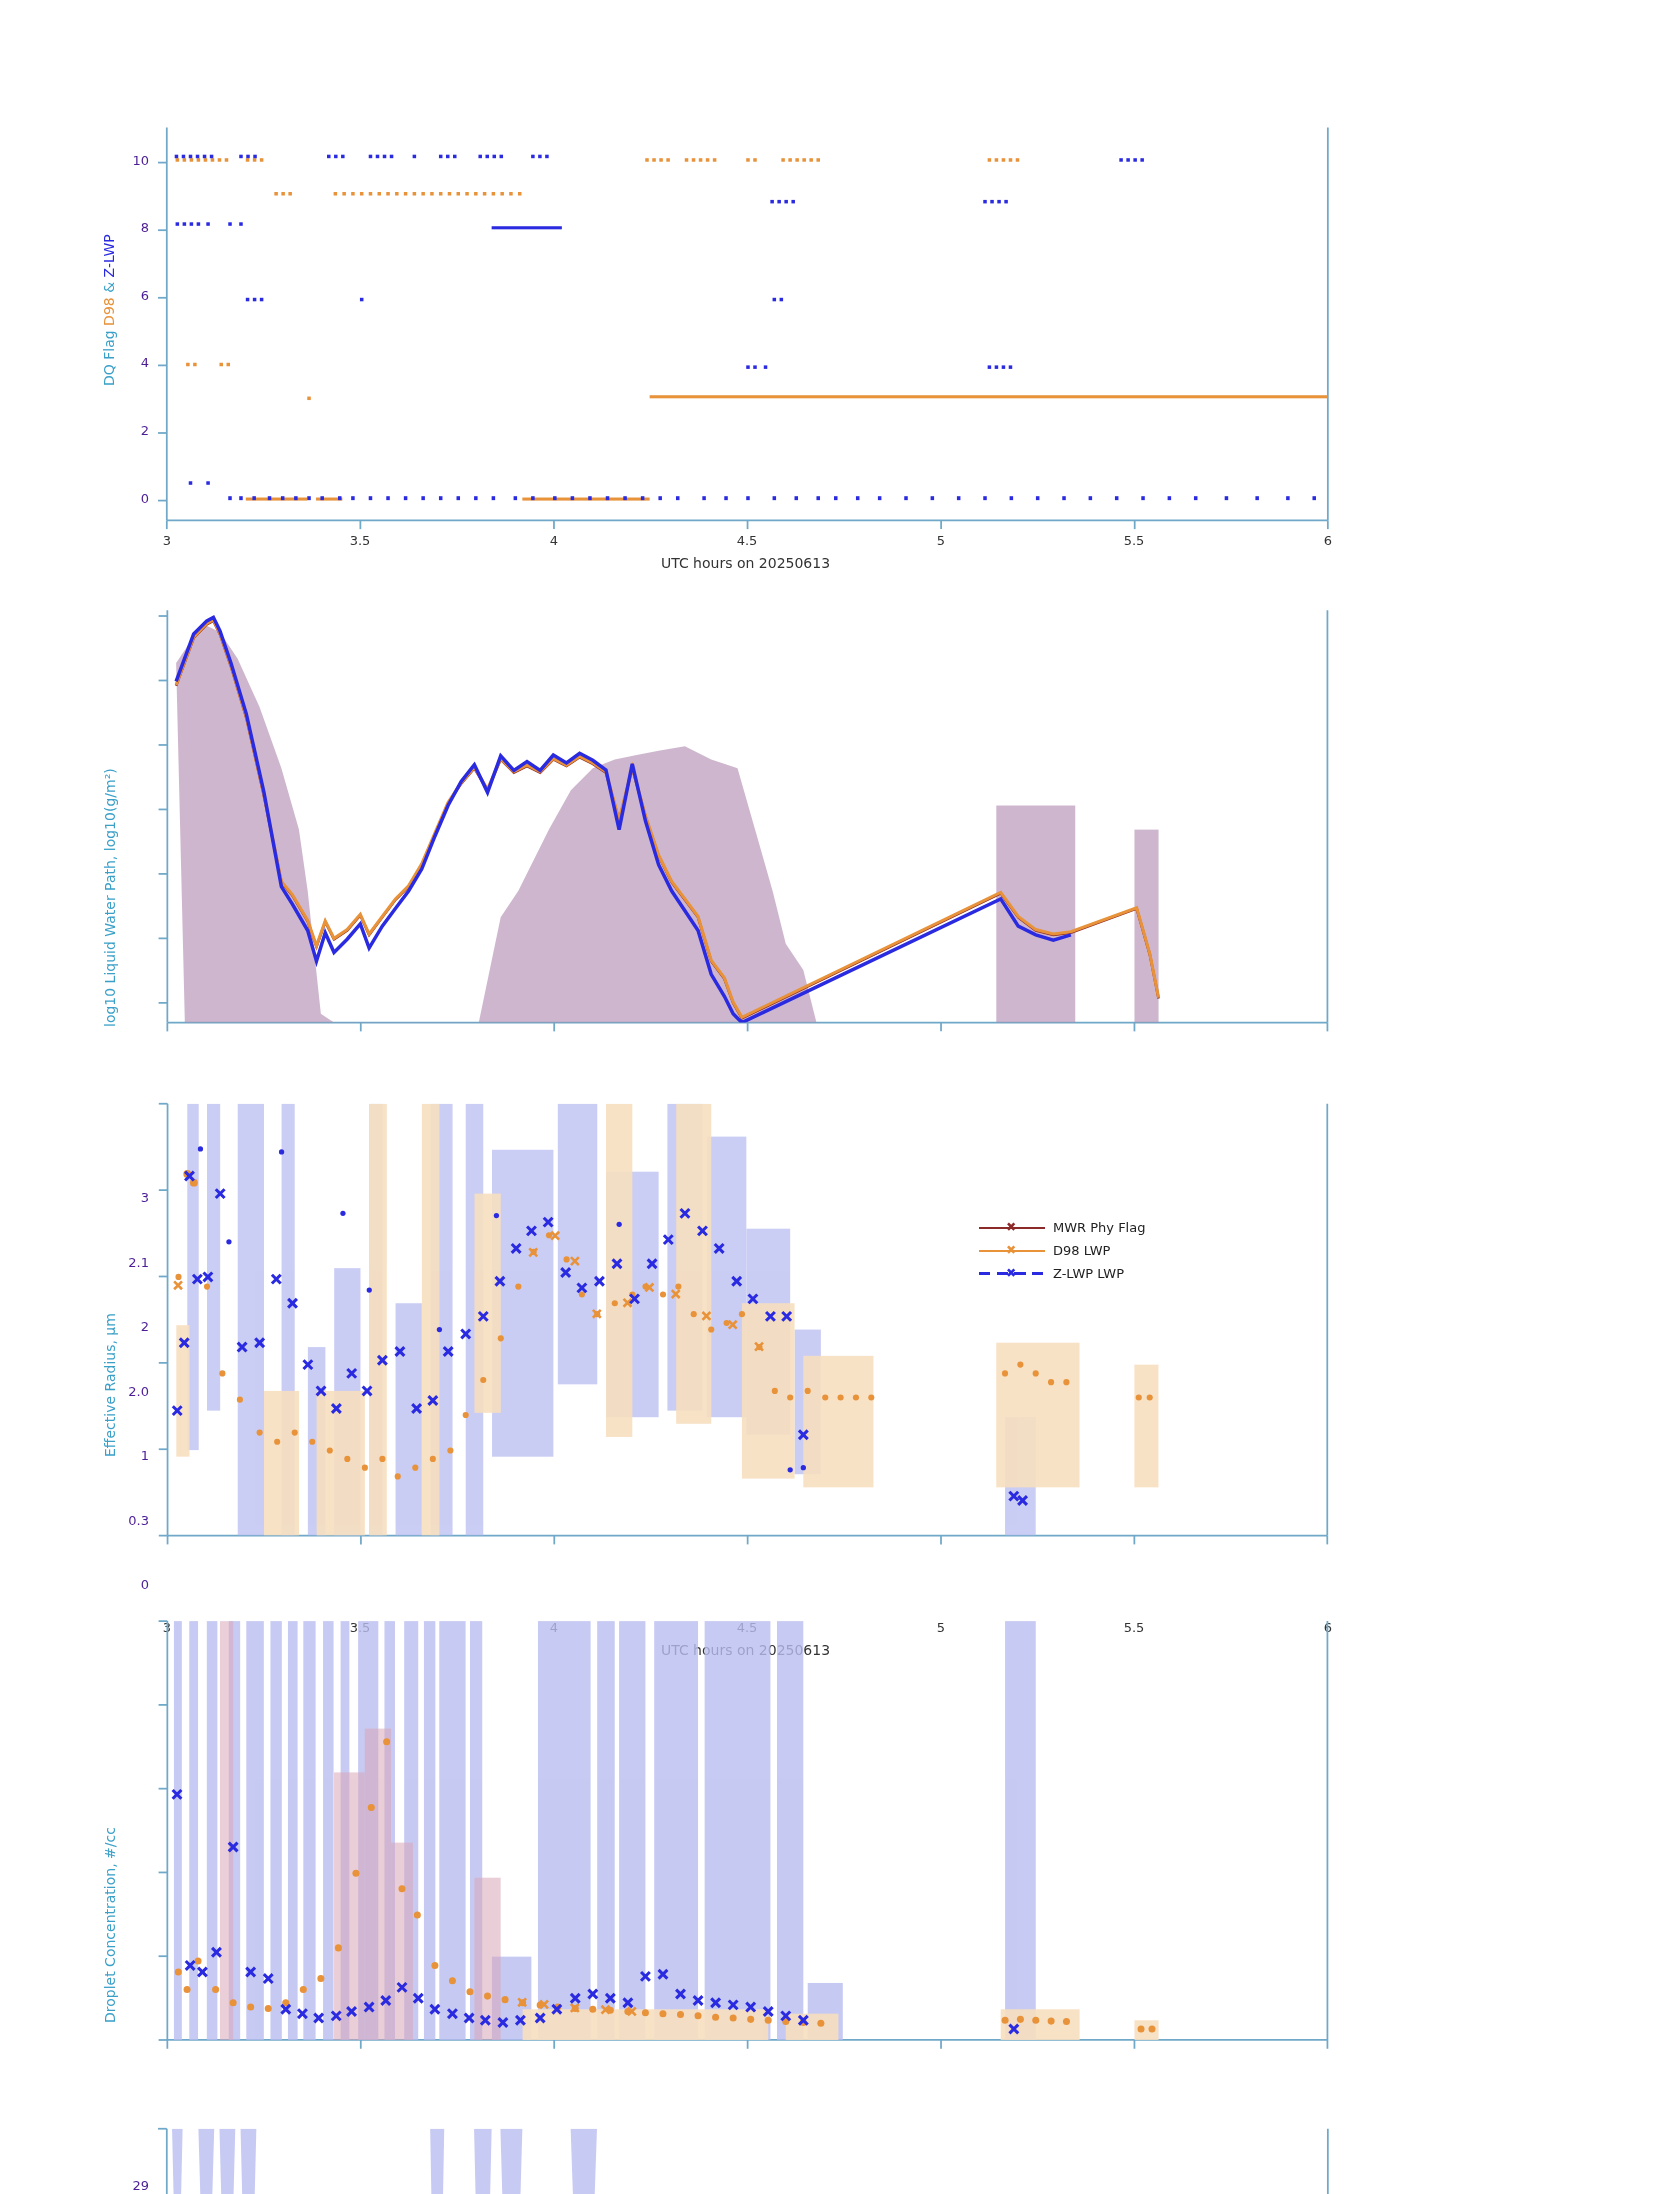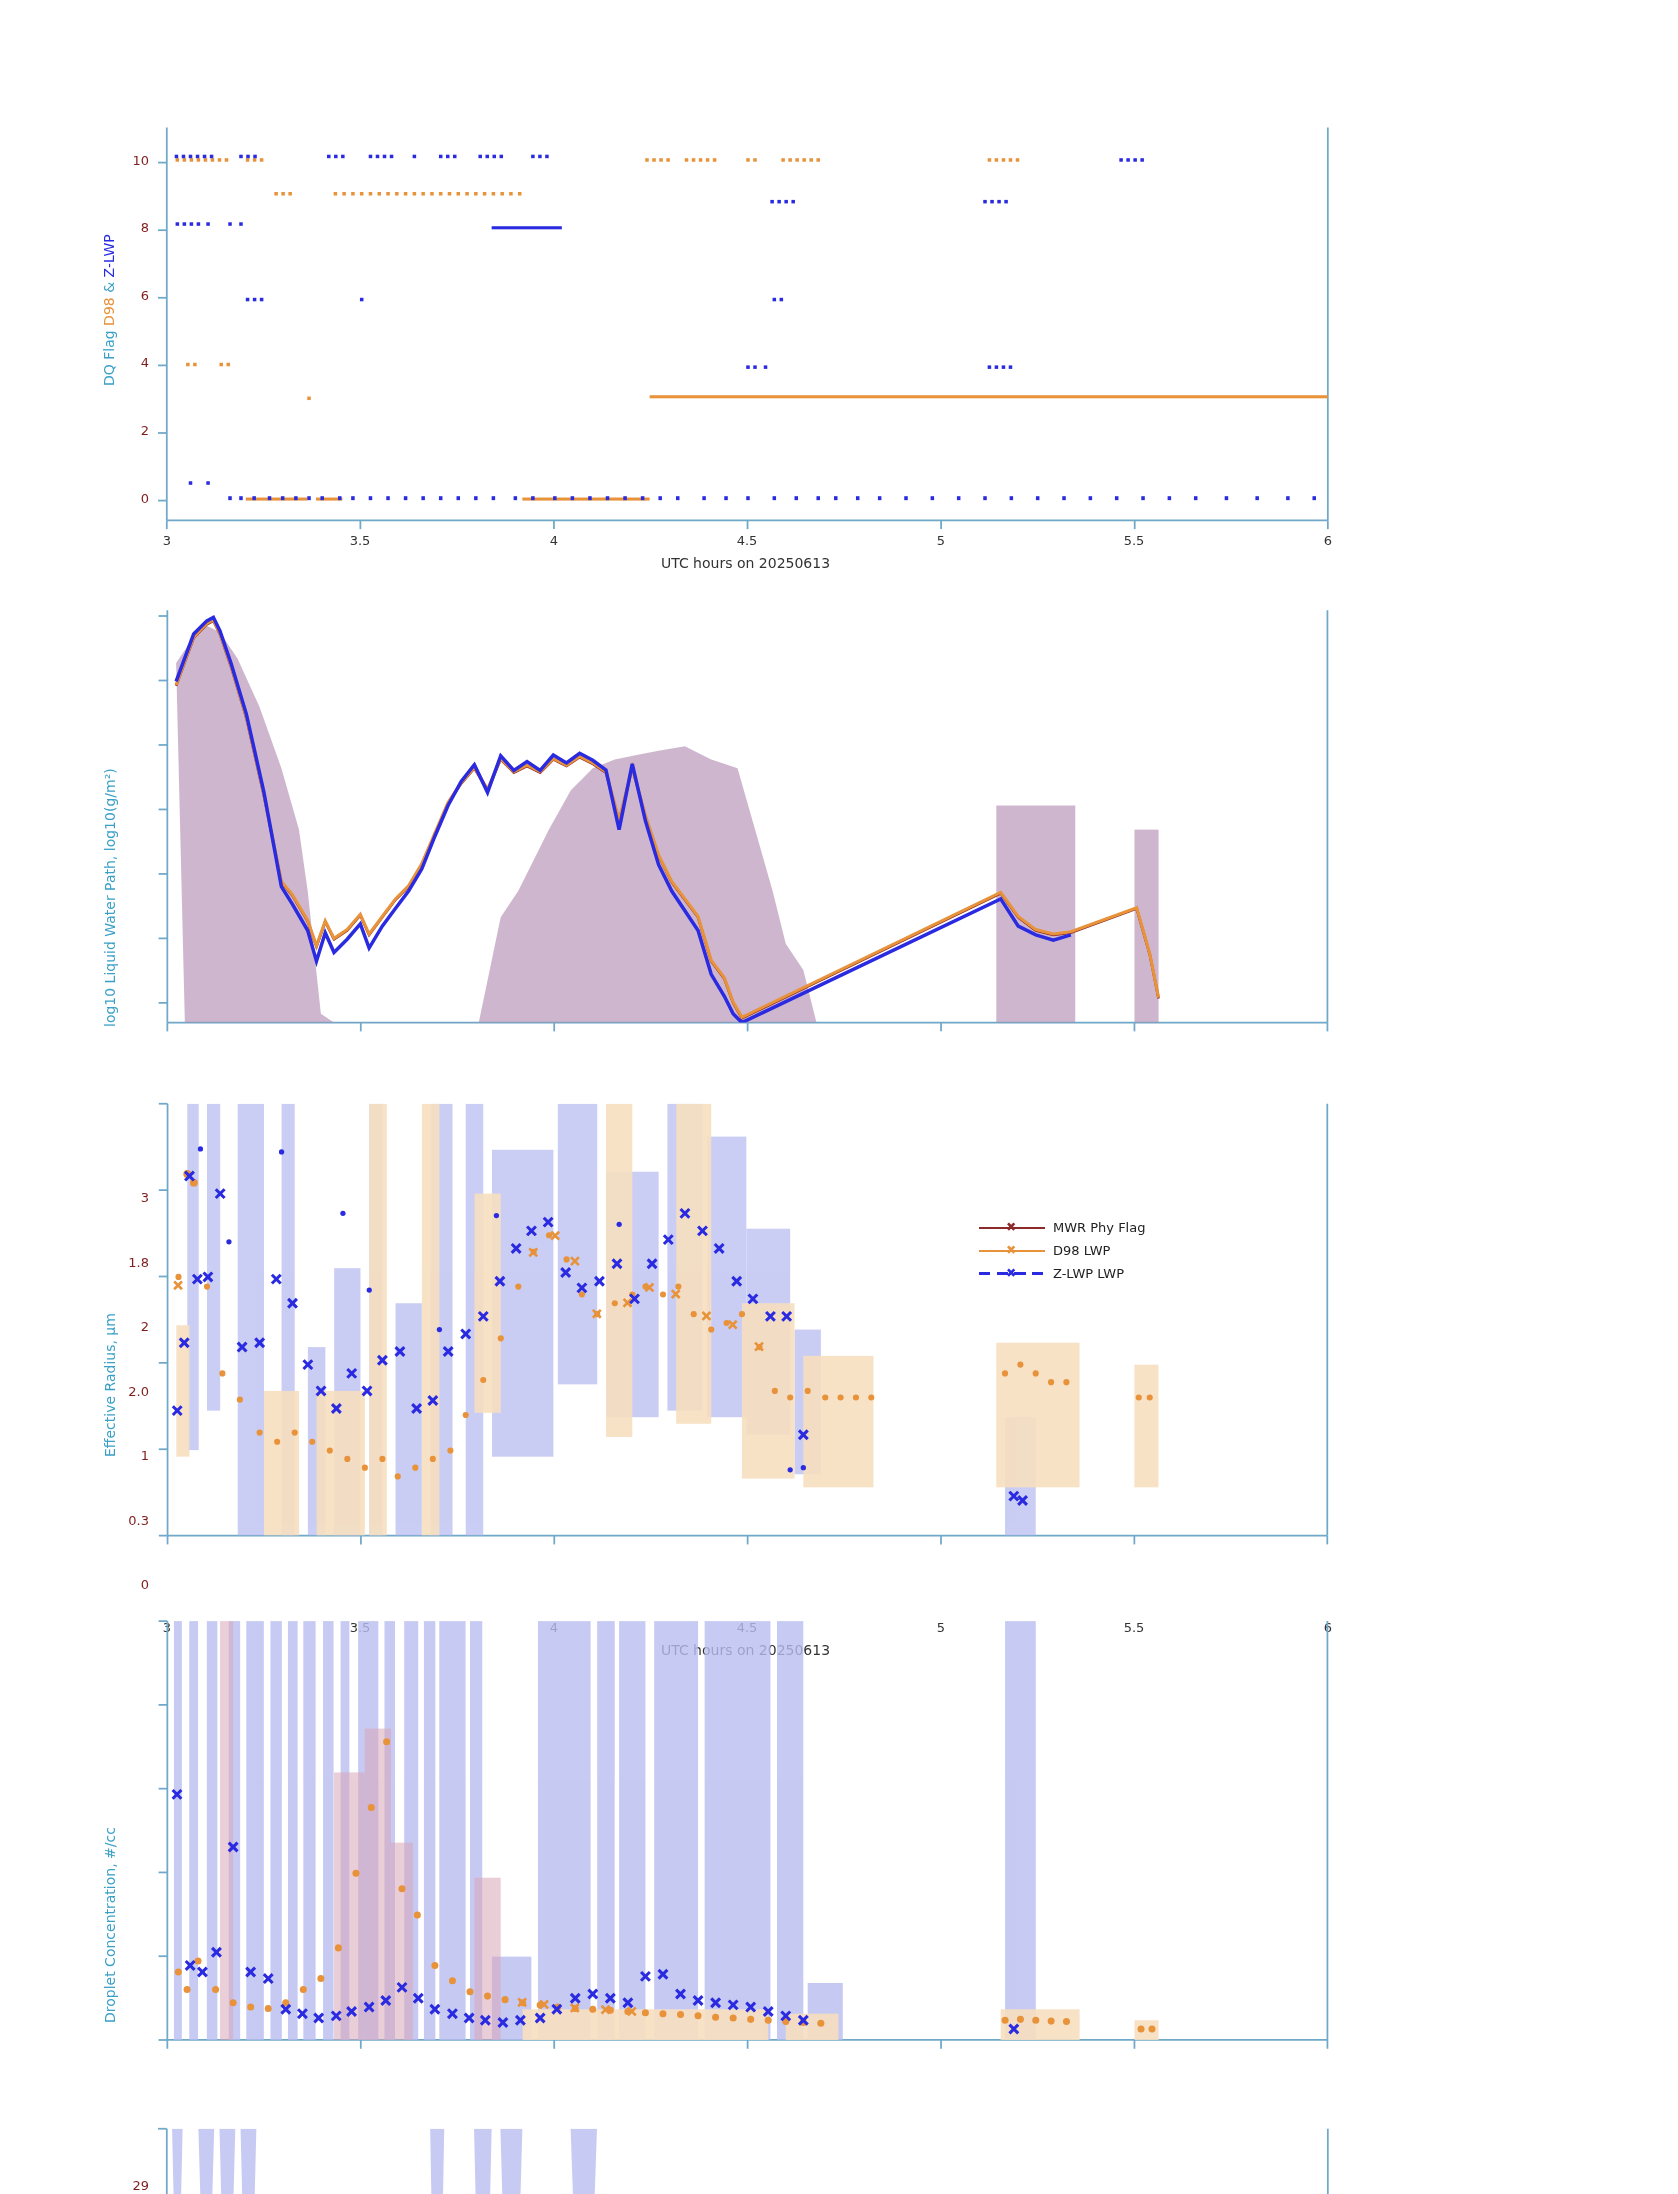--- a/index.html
+++ b/index.html
@@ -1,20 +1,20 @@
 <!DOCTYPE html>
 <html style="font-size:7px"><head>
 <meta charset="utf-8">
 <style>
   html,body{margin:0;padding:0;background:#ffffff;}
   body{width:1679px;height:2633px;font-family:"DejaVu Sans",sans-serif;}
   .page{position:relative;width:1679px;height:2633px;background:#fff;}
   .panel{position:absolute;}
   .ticklabel{position:absolute;color:#333;font-size:13px;text-align:center;white-space:nowrap;}
-  .ticklabel-y{position:absolute;color:#7f1d1d;font-size:13px;text-align:right;white-space:nowrap;}
+  .ticklabel-y{position:absolute;color:#4c1d95;font-size:13px;text-align:right;white-space:nowrap;}
   .ylabel{position:absolute;color:#3aa0c8;font-size:14px;transform-origin:0 0;transform:rotate(-90deg);white-space:nowrap;}
   .legend{position:absolute;font-size:13px;color:#222;}
   .legend .row{display:flex;align-items:center;height:23px;}
   .legend .swatch{width:66px;height:0;position:relative;margin-right:8px;}
   .legend .ln{position:absolute;top:-0.9px;left:0;width:66px;height:2.2px;}
   .legend .mk{position:absolute;left:27px;top:-5.7px;font-size:12.3px;line-height:11.4px;}
   svg{display:block;}
 </style>
 </head>
 <body>
@@ -319,21 +319,21 @@
 
         <polyline fill="none" stroke="#2a2ae0" stroke-width="8" points="400,222 440,114 470,84 485,76 500,107 525,180 560,296 600,474 640,690 665,730 700,790 720,860 740,795 760,840 790,810 820,775 840,830 870,780 900,740 930,700 960,650 990,575 1020,505 1050,450 1080,412 1110,475 1140,392 1170,425 1200,405 1230,425 1260,390 1290,408 1320,386 1350,402 1380,424 1410,560 1440,410 1470,540 1500,640 1530,700 1560,745 1590,790 1620,890 1650,940 1670,980 1690,1000 2280,718 2320,780 2360,800 2400,812 2440,800"></polyline>
       </g>
     </svg>
 
     <div class="ticklabel-y" style="left:88px;top:993px;width:61px;">0</div>
     <div class="ticklabel-y" style="left:88px;top:929px;width:61px;">0.3</div>
     <div class="ticklabel-y" style="left:88px;top:864px;width:61px;">1</div>
     <div class="ticklabel-y" style="left:88px;top:800px;width:61px;">2.0</div>
     <div class="ticklabel-y" style="left:88px;top:735px;width:61px;">2</div>
-    <div class="ticklabel-y" style="left:88px;top:671px;width:61px;">1.8</div>
+    <div class="ticklabel-y" style="left:88px;top:671px;width:61px;">2.1</div>
     <div class="ticklabel-y" style="left:88px;top:606px;width:61px;">3</div>
 
     <div class="ticklabel" style="left:145px;top:1036px;width:44px;">3</div>
     <div class="ticklabel" style="left:338px;top:1036px;width:44px;">3.5</div>
     <div class="ticklabel" style="left:532px;top:1036px;width:44px;">4</div>
     <div class="ticklabel" style="left:725px;top:1036px;width:44px;">4.5</div>
     <div class="ticklabel" style="left:919px;top:1036px;width:44px;">5</div>
     <div class="ticklabel" style="left:1112px;top:1036px;width:44px;">5.5</div>
     <div class="ticklabel" style="left:1306px;top:1036px;width:44px;">6</div>
     <div class="ticklabel" style="left:614px;top:1058px;width:263px;font-size:14px;">UTC hours on 20250613</div>

